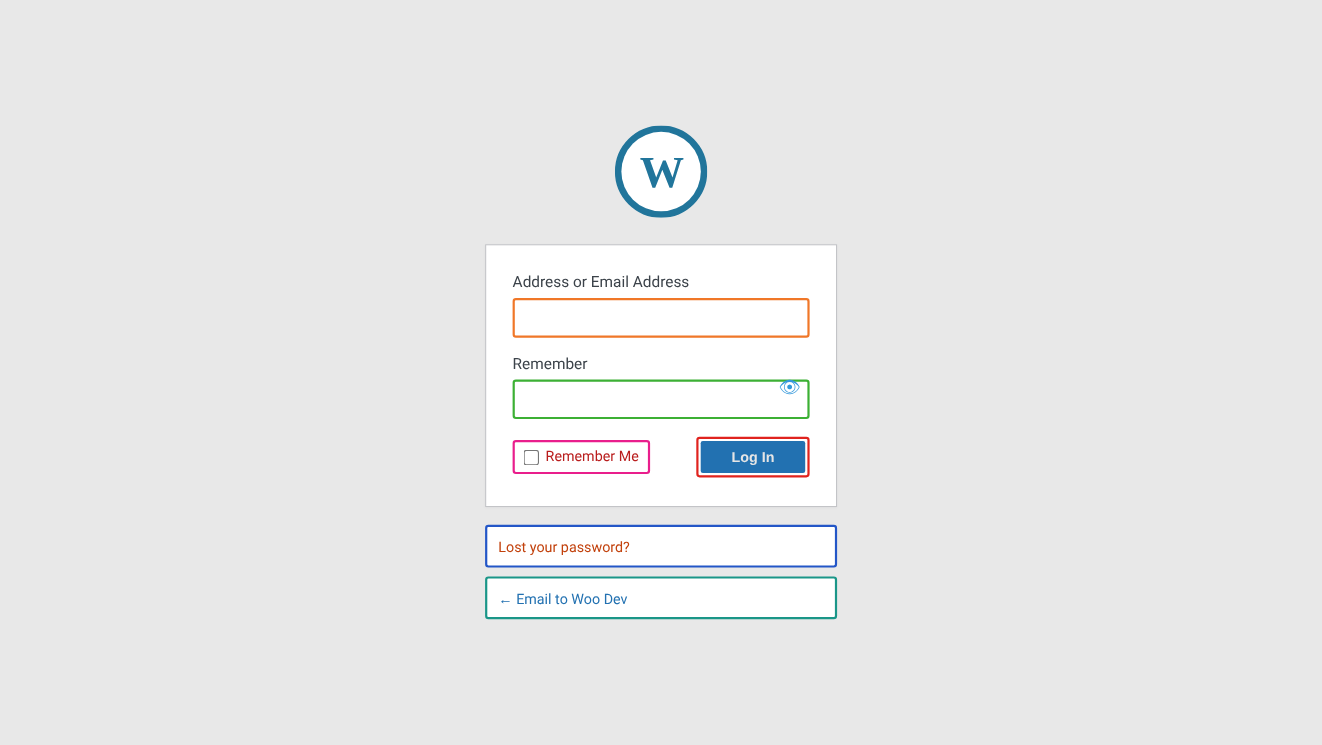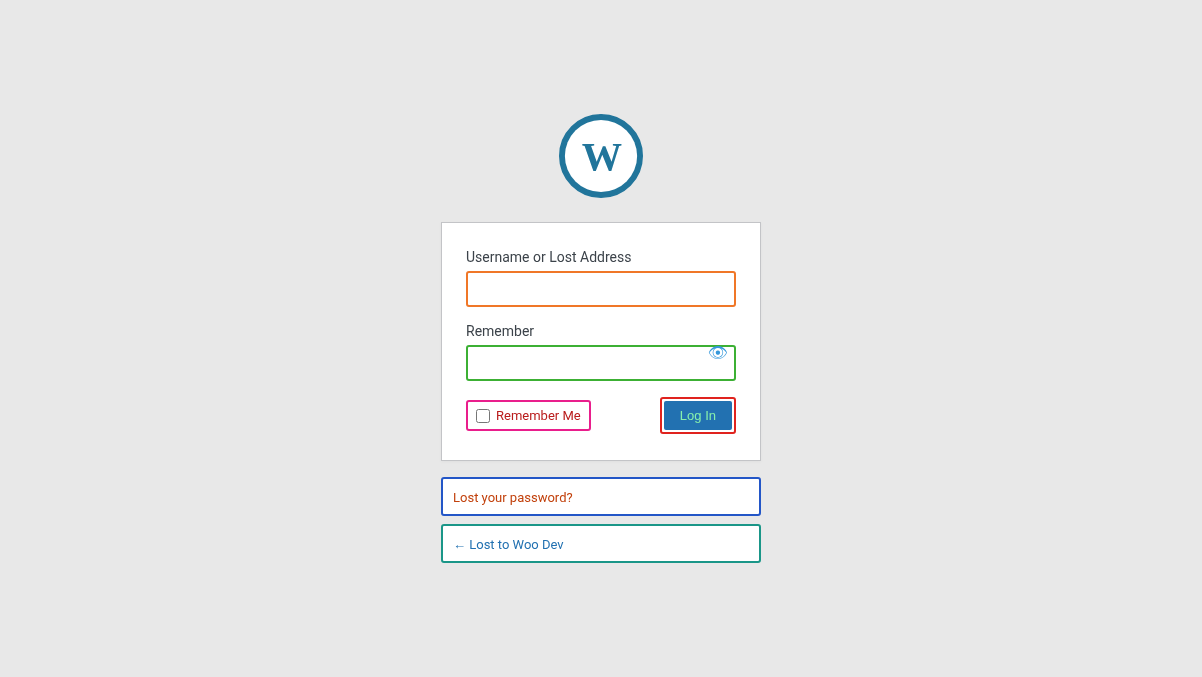--- a/index.html
+++ b/index.html
@@ -110,27 +110,27 @@
     }
 
     .login-btn-wrapper {
       border: 2px solid #e0231e;
       border-radius: 3px;
       padding: 2px;
     }
 
     .login-button {
       background: #2271b1;
-      color: #86efac;
+      color: #e5e5e5;
       border: none;
       border-radius: 2px;
-      padding: 7px 16px;
+      padding: 7px 28px;
       font-size: 13px;
       cursor: pointer;
-      font-weight: 400;
+      font-weight: 700;
       white-space: nowrap;
     }
 
     .lost-password-box {
       border: 2px solid #2356c7;
       border-radius: 3px;
       padding: 8px 10px;
       margin-top: 16px;
       width: 100%;
       background: #fff;
@@ -166,21 +166,21 @@
   <svg class="wp-logo" viewBox="0 0 100 100" xmlns="http://www.w3.org/2000/svg" style="width:84px;height:84px;margin-bottom:24px;display:block;">
     <circle cx="50" cy="50" r="49" fill="#21759b"></circle>
     <circle cx="50" cy="50" r="43" fill="white"></circle>
     <text x="50" y="67" text-anchor="middle" font-family="Georgia, 'Times New Roman', serif" font-size="48" font-weight="bold" fill="#21759b" letter-spacing="-2">W</text>
     <circle cx="50" cy="50" r="49" fill="none" stroke="#21759b" stroke-width="2"></circle>
   </svg>
 
   <div class="login-form-box">
 
     <div class="input-wrapper">
-      <label class="field-label">Username or Lost Address</label>
+      <label class="field-label">Address or Email Address</label>
       <input type="text" class="text-input username-input" placeholder="" style="">
     </div>
 
     <div class="input-wrapper">
       <label class="field-label">Remember</label>
       <input type="password" class="text-input password-input" placeholder="" style="">
       <span class="eye-icon">👁</span>
     </div>
 
     <div class="row-inline">
@@ -193,16 +193,16 @@
       </div>
     </div>
 
   </div>
 
   <div class="lost-password-box">
     <a href="#" class="lost-password-link">Lost your password?</a>
   </div>
 
   <div class="back-link-box">
-    <a href="#" class="back-link">← Lost to Woo Dev</a>
+    <a href="#" class="back-link">← Email to Woo Dev</a>
   </div>
 
 </div>
 
 </body></html>

